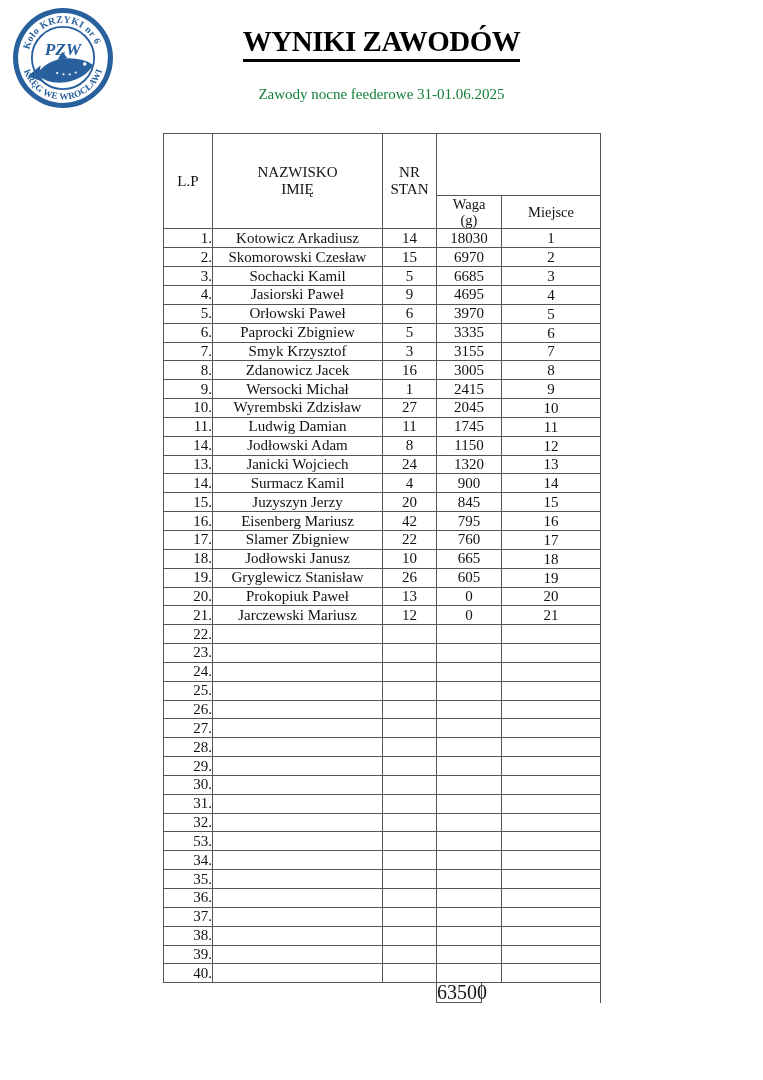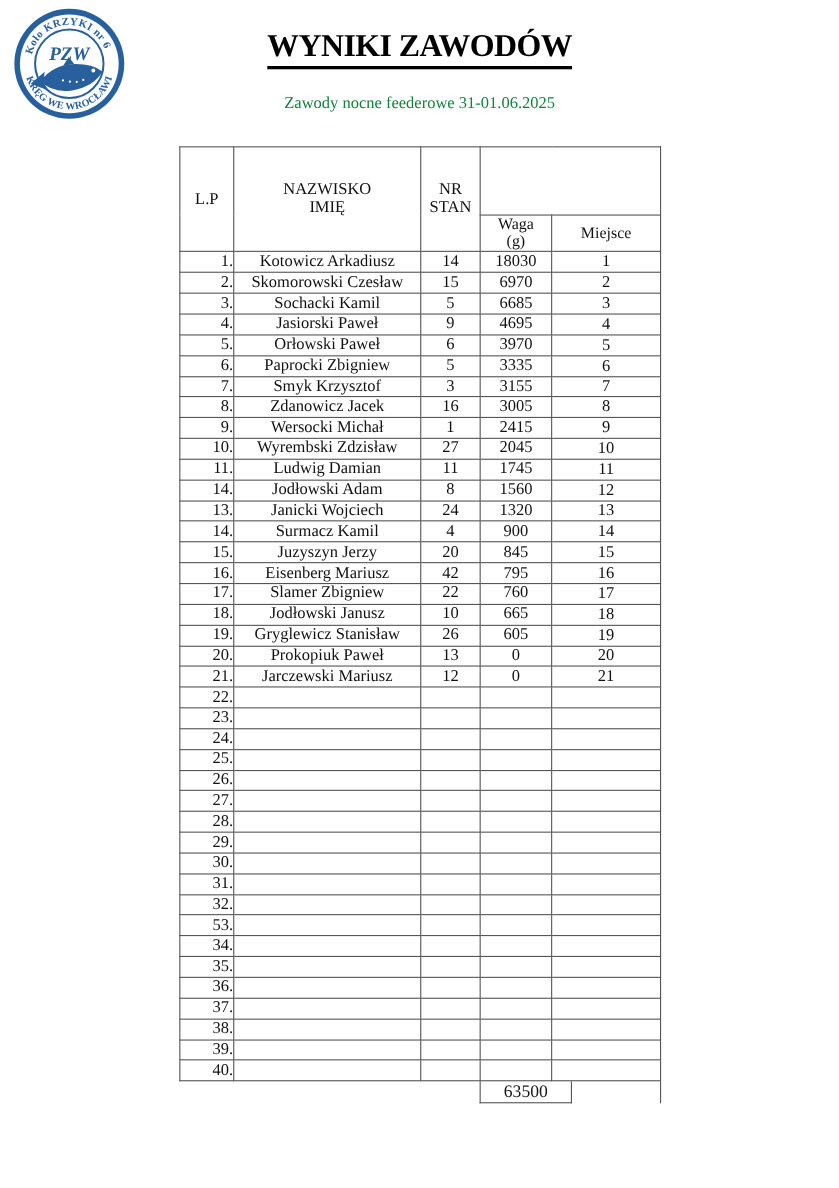--- a/index.html
+++ b/index.html
@@ -47,24 +47,24 @@
   td.col-name, td.col-stan, td.col-waga { text-align:center; }
   td.col-miejsce { text-align:center; vertical-align:bottom; padding-bottom:1px; }
 
   
   .sum-row { position:relative; width:437px; height:21px; }
   .sum-edge {
     position:absolute; left:0; top:0; width:437px; height:20px;
     border-right:1px solid #555;
   }
   .sum-cell {
-    position:absolute; left:273px; top:0; width:84px; height:20px;
+    position:absolute; left:273px; top:0; width:46px; height:20px;
     box-sizing:border-box;
     border-left:1px solid #555; border-right:1px solid #555; border-bottom:1px solid #555;
-    text-align:center; font-size:16px; line-height:19px;
+    text-align:right; font-size:20px; line-height:19px;
   }
 </style>
 </head>
 <body>
 
 <div class="page">
 
   <div class="logo">
     <svg viewBox="0 0 100 100" width="102" height="104">
       <circle cx="50" cy="50" r="49" fill="#28609e"></circle>
@@ -215,21 +215,21 @@
     <td class="col-name">Ludwig Damian</td>
     <td class="col-stan">11</td>
     <td class="col-waga">1745</td>
     <td class="col-miejsce">11</td>
   </tr>
 
   <tr class="data-row">
     <td class="col-lp">14.</td>
     <td class="col-name">Jodłowski Adam</td>
     <td class="col-stan">8</td>
-    <td class="col-waga">1560</td>
+    <td class="col-waga">1150</td>
     <td class="col-miejsce">12</td>
   </tr>
 
   <tr class="data-row">
     <td class="col-lp">13.</td>
     <td class="col-name">Janicki Wojciech</td>
     <td class="col-stan">24</td>
     <td class="col-waga">1320</td>
     <td class="col-miejsce">13</td>
   </tr>

